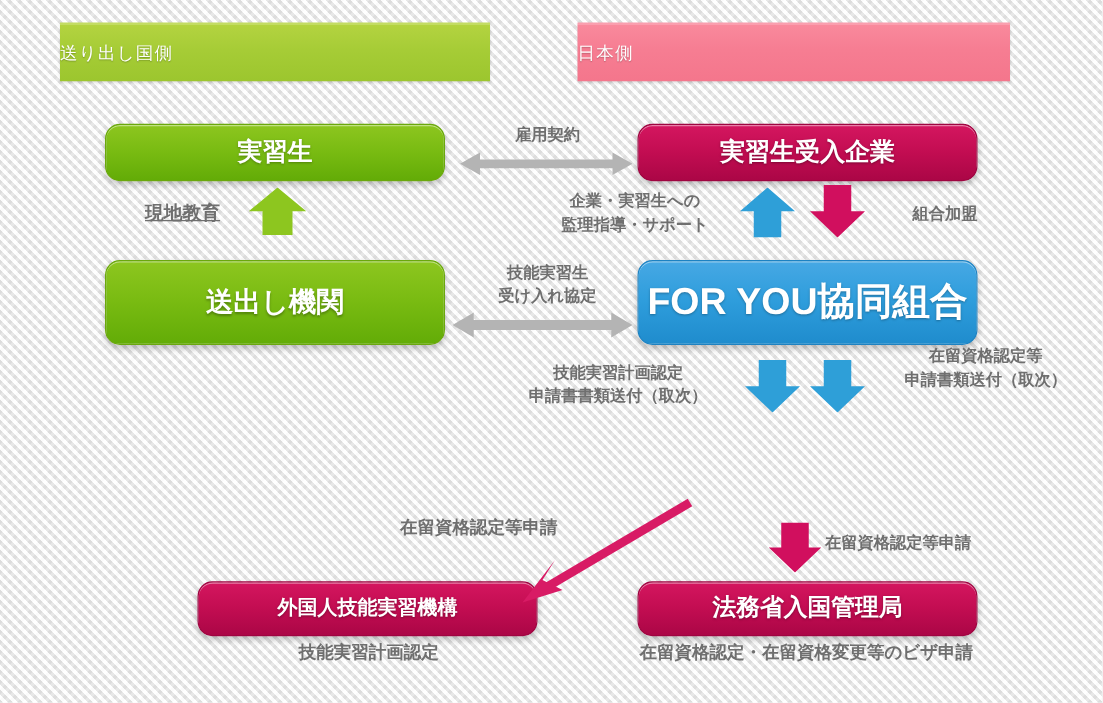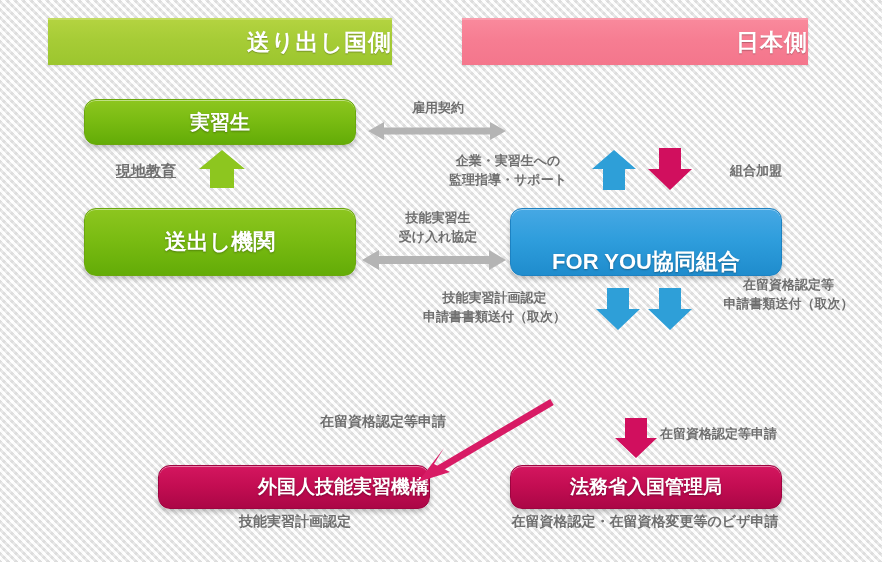--- a/index.html
+++ b/index.html
@@ -10,22 +10,22 @@
     background-image:
       repeating-linear-gradient(45deg, rgba(255,255,255,.85) 0 3px, rgba(214,214,214,.55) 3px 6px),
       repeating-linear-gradient(-45deg, rgba(255,255,255,.85) 0 3px, rgba(214,214,214,.45) 3px 6px);
     background-size:8px 8px,8px 8px;
     overflow:hidden;
   }
   #stage{position:relative;width:882px;height:562px;}
 
   
   .banner{
-    position:absolute;display:flex;align-items:center;justify-content:flex-end;
-    color:#fff;font-weight:bold;font-size:23px;letter-spacing:1px;
+    position:absolute;display:flex;align-items:center;justify-content:flex-start;
+    color:#fff;font-weight:normal;font-size:14px;letter-spacing:1px;
     text-shadow:0 1px 1px rgba(0,0,0,.25);
     box-shadow:0 1px 2px rgba(0,0,0,.12);
   }
   .banner-green{
     left:48px;top:18px;width:344px;height:45px;
     background:linear-gradient(to bottom,#b3d340 0%,#a6cc36 45%,#9cc62e 100%);
     border-top:2px solid #c3dc63;
   }
   .banner-pink{
     left:462px;top:18px;width:346px;height:45px;
@@ -56,23 +56,23 @@
     background:linear-gradient(to bottom,#46a8e4 0%,#2e9ddc 48%,#1f8ccd 100%);
     border:1px solid #1d82c2;
     text-shadow:0 1px 2px rgba(0,0,0,.3);
   }
   .pill .sub{font-size:15px;font-weight:bold;}
 
   
   #box-trainee      {left:84px;  top:99px;  width:270px; height:44px; font-size:20px;}
   #box-company      {left:510px; top:99px;  width:270px; height:44px; font-size:20px;}
   #box-sending-org  {left:84px;  top:208px; width:270px; height:66px; font-size:22px;}
-  #box-foryou       {left:510px; top:208px; width:270px; height:66px; font-size:22px;justify-content:flex-end;}
+  #box-foryou       {left:510px; top:208px; width:270px; height:66px; font-size:30px;}
   #box-jitco        {left:510px; top:342px; width:270px; height:68px; font-size:23px;}
-  #box-otit         {left:158px; top:465px; width:270px; height:42px; font-size:19px;align-items:flex-end;}
+  #box-otit         {left:158px; top:465px; width:270px; height:42px; font-size:16px;}
   #box-immigration  {left:510px; top:465px; width:270px; height:42px; font-size:19px;}
 
   
   .cap{
     position:absolute;color:#6f6f6f;font-weight:bold;font-size:13px;
     line-height:1.45;text-align:center;white-space:pre-line;
   }
   #cap-employment   {left:383px; top:99px;  width:110px;}
   #cap-local-edu    {left:96px;  top:160px; width:100px; font-size:15px;text-decoration:underline;}
   #cap-support      {left:428px; top:152px; width:160px;}
@@ -106,20 +106,23 @@
     <span>送り出し国側</span>
   </div>
   <div class="banner banner-pink" id="banner-right">
     <span>日本側</span>
   </div>
 
   <div class="pill green" id="box-trainee">
     <span>実習生</span>
   </div>
 
+  <div class="pill crimson" id="box-company">
+    <span>実習生受入企業</span>
+  </div>
 
   <div class="pill green" id="box-sending-org">
     <span>送出し機関</span>
   </div>
 
   <div class="pill blue" id="box-foryou">
     <span>FOR YOU協同組合</span>
   </div>
 
 

